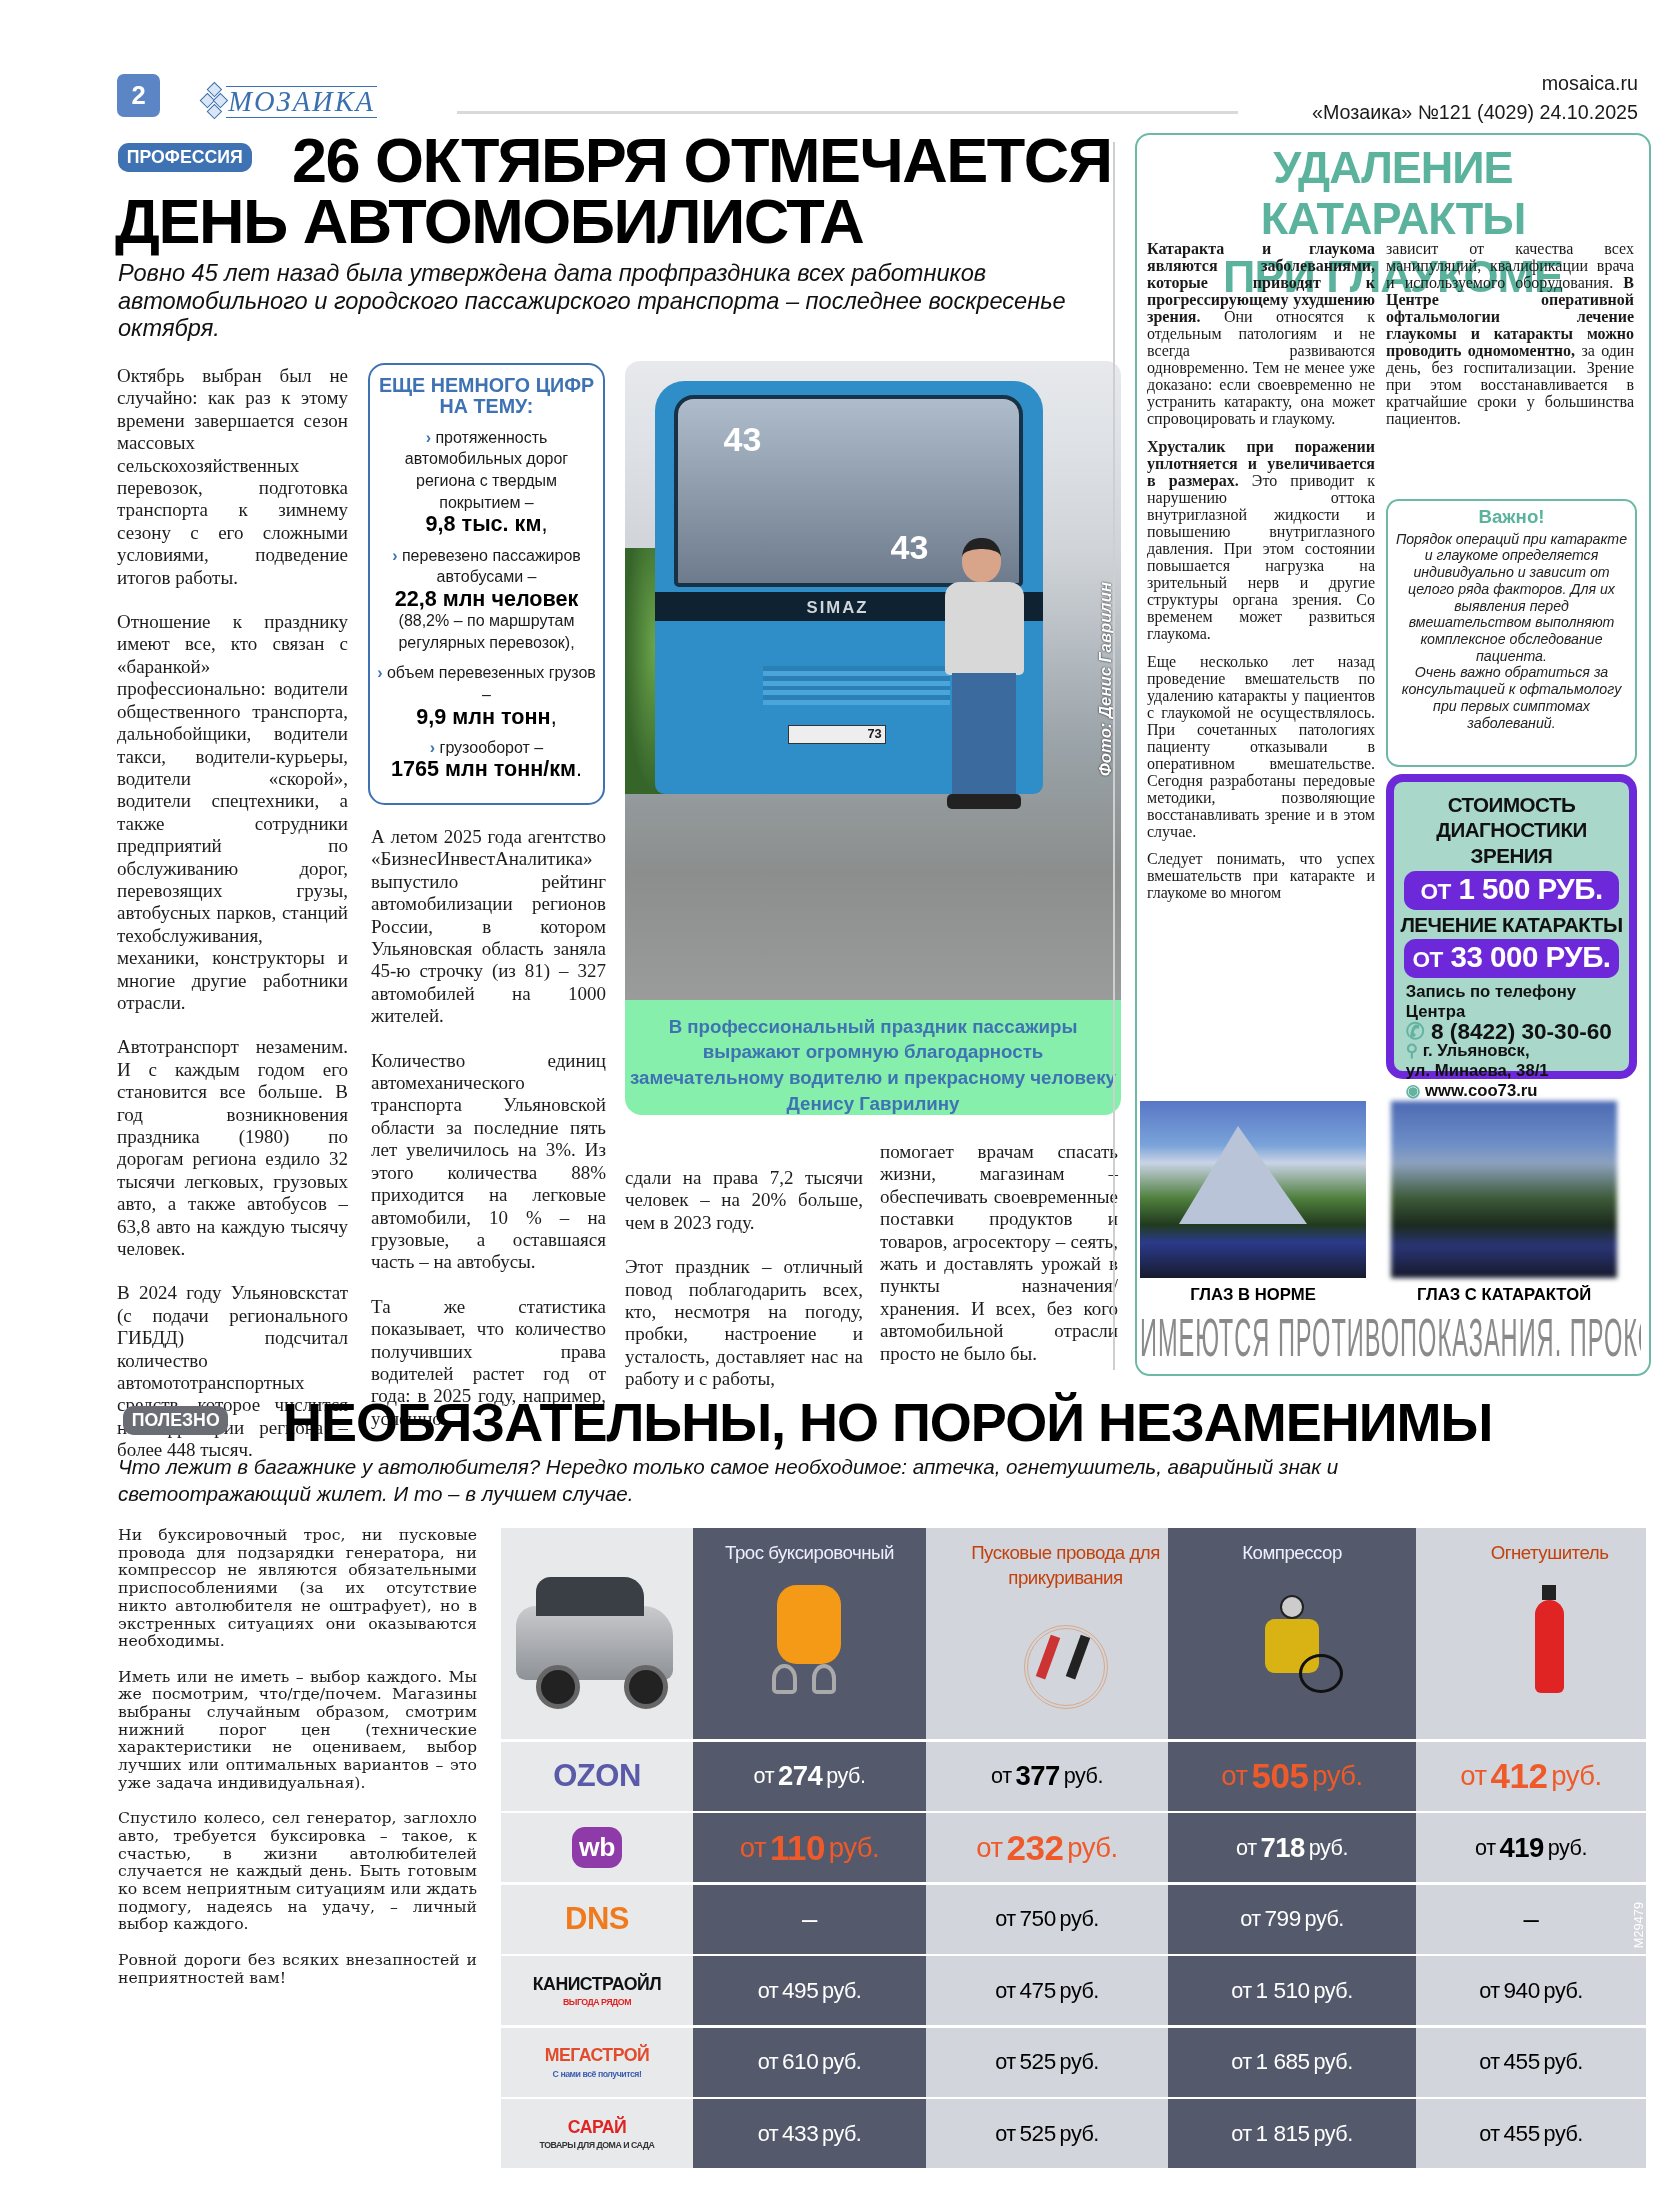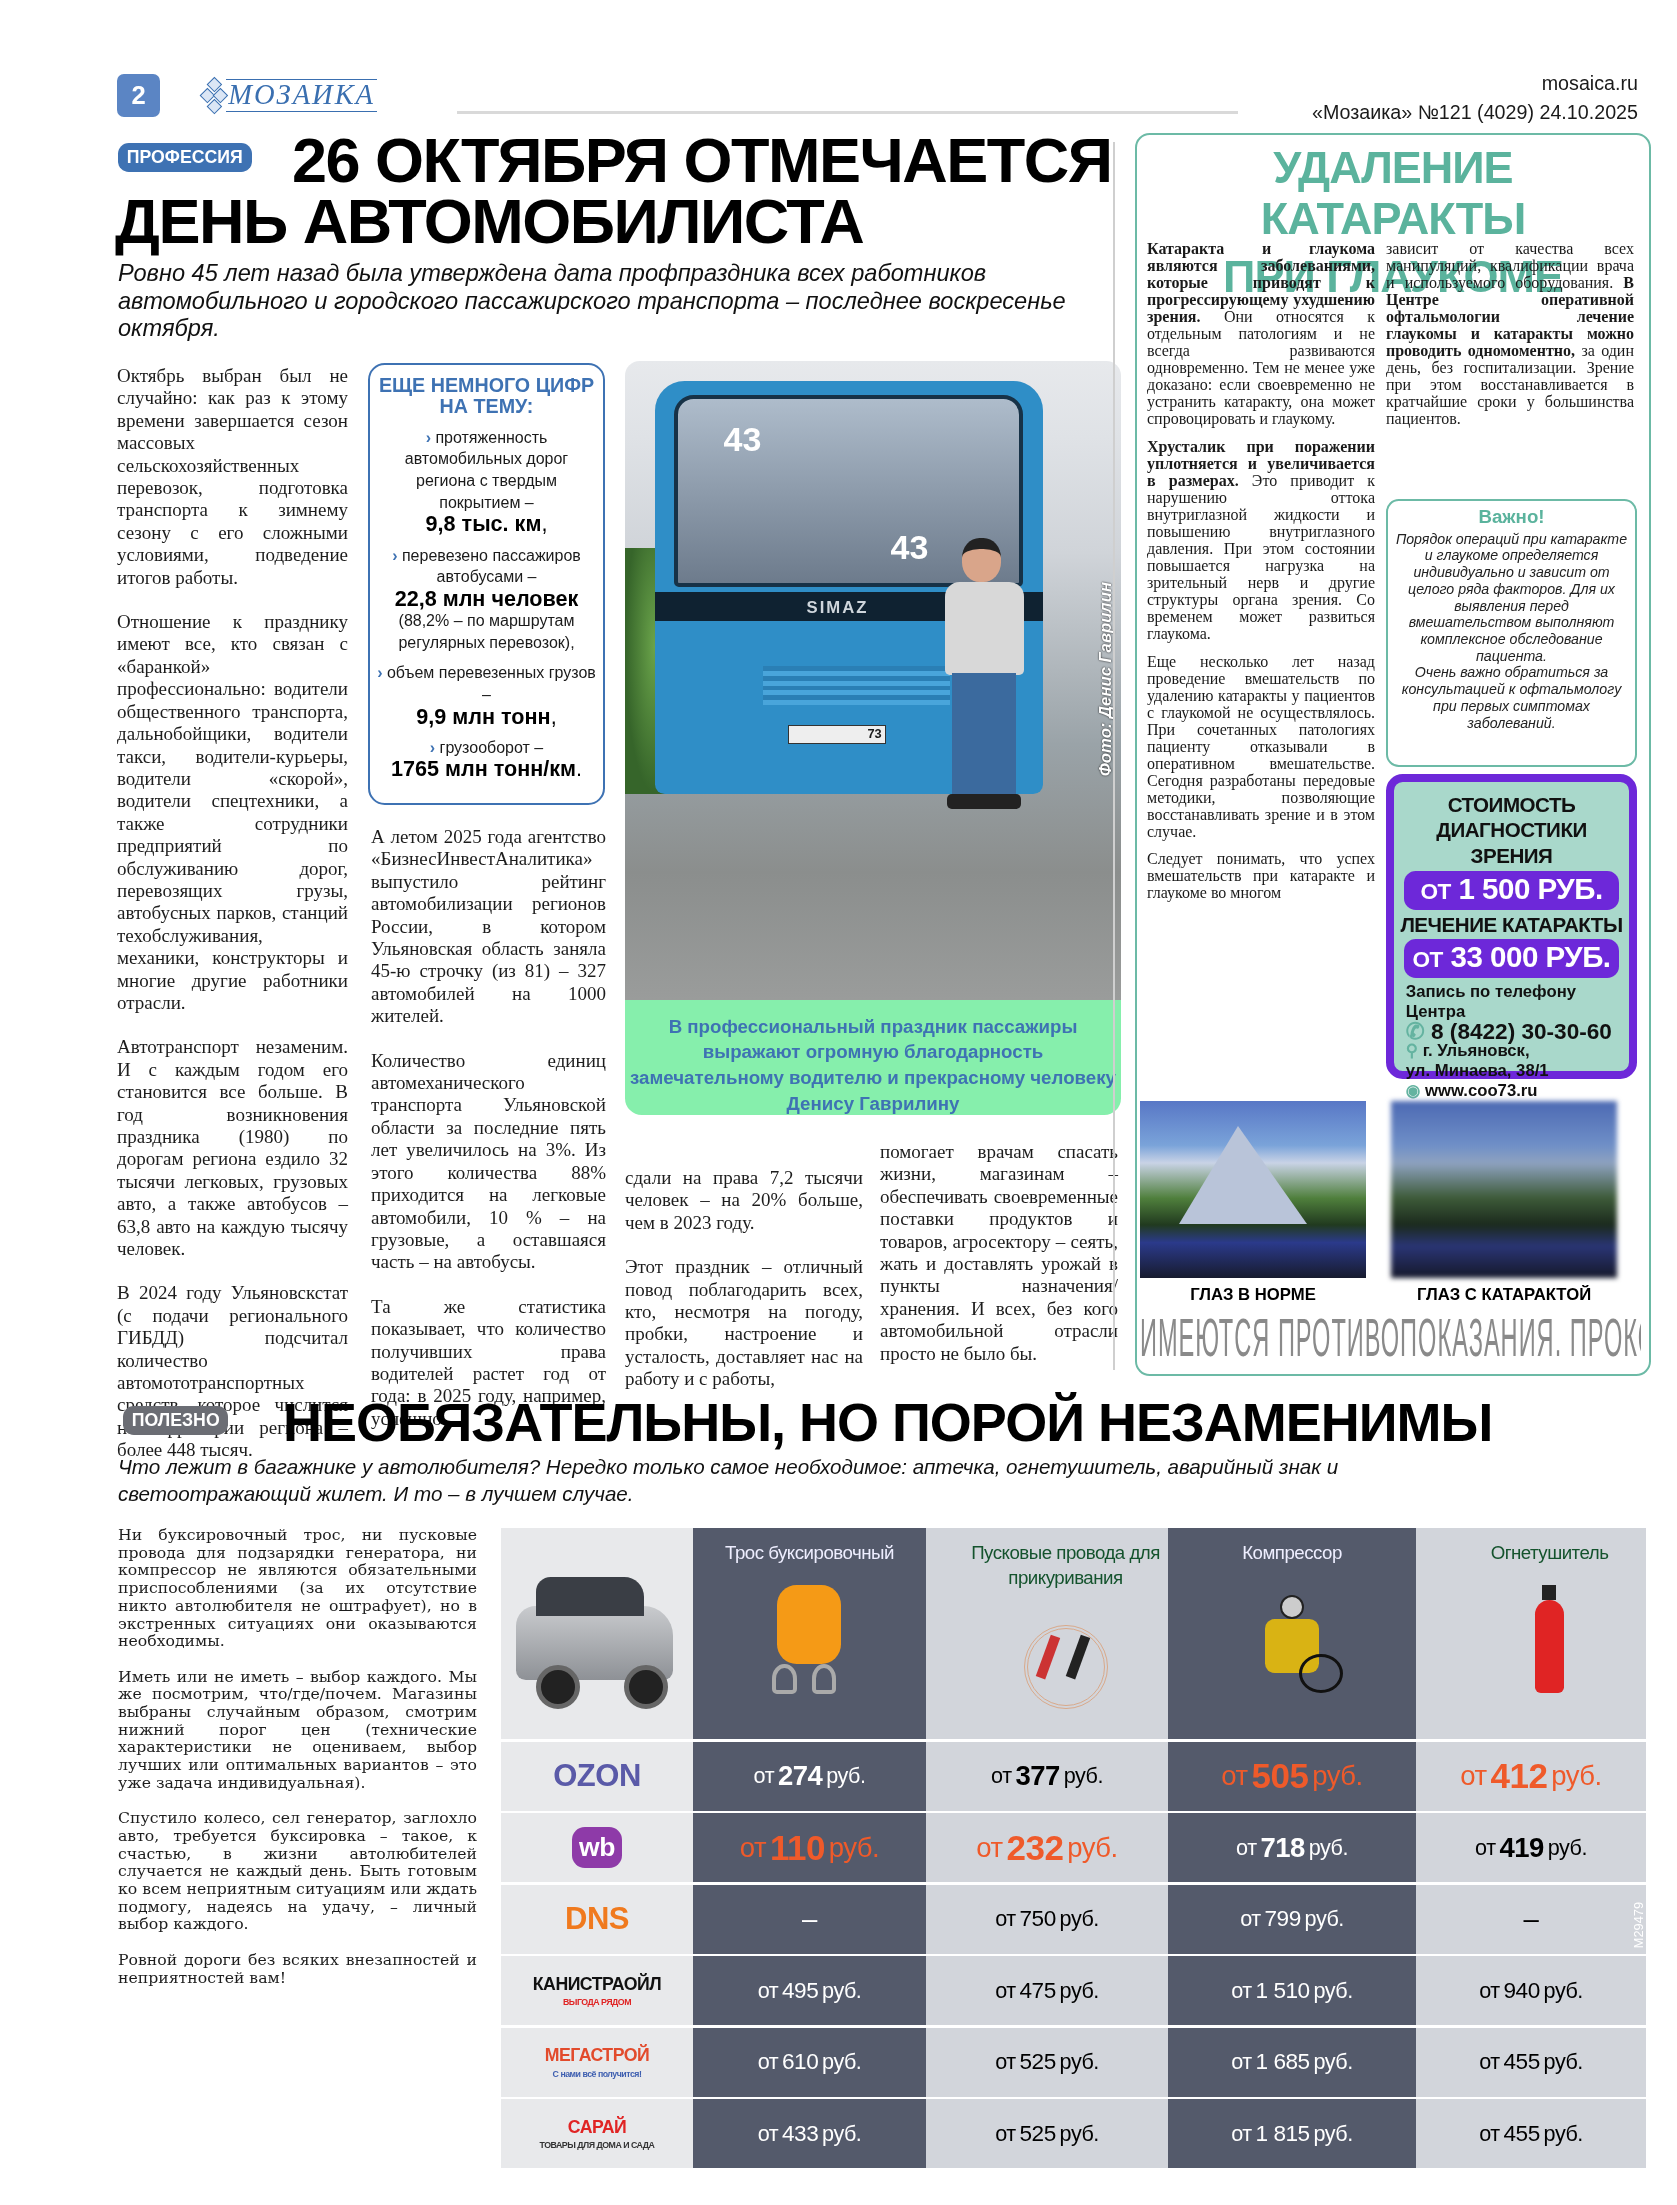--- a/index.html
+++ b/index.html
@@ -2,21 +2,21 @@
 <html style="font-size:7.9px"><head>
 <meta charset="utf-8">
 <style>
   * { box-sizing: border-box; margin: 0; padding: 0; }
   html, body { width: 1677px; height: 2205px; background: #fff; overflow: hidden; }
   body { position: relative; font-family: "DejaVu Serif", serif; color: #1a1a1a; }
   .abs { position: absolute; }
 
   
   .page-num { left: 117px; top: 74px; width: 43px; height: 43px; background: #5b85c4; border-radius: 6.9px; color: #fff; font: bold 25.6px "Liberation Sans", sans-serif; display: flex; align-items: center; justify-content: center; }
-  .logo { left: 200px; top: 79px; width: 177px; height: 39px; display: flex; align-items: flex-start; gap: 11px; color: #3a6fb0; }
+  .logo { left: 200px; top: 79px; width: 177px; height: 39px; display: flex; align-items: flex-end; gap: 11px; color: #3a6fb0; }
   .logo-cubes { width: 29.5px; height: 34px; position: relative; }
   .logo-cubes span { position: absolute; width: 10.8px; height: 10.8px; border: 1.5px solid #3a6fb0; transform: rotate(45deg); background: #dbe6f5; }
   .logo-text { font: italic 28.5px "Liberation Serif", serif; letter-spacing: 2px; border-top: 1.5px solid #3a6fb0; border-bottom: 1.5px solid #3a6fb0; line-height: 1; padding: 1px 2px; }
   .header-rule { left: 457px; top: 111px; width: 781px; height: 2.5px; background: #d9d9d9; }
   .site { right: 39px; top: 69px; font: 19.7px "Liberation Sans", sans-serif; text-align: right; line-height: 28.5px; }
 
   
   .rubric { background: #3e72b3; color: #fff; font: bold 17.7px "Liberation Sans", sans-serif; padding: 3.9px 8.8px; border-radius: 10.8px; }
   .rubric.gray { background: #6b6d74; }
   .h1 { font: bold 63px "Liberation Sans", sans-serif; letter-spacing: -1.5px; color: #000; line-height: 62px; transform-origin: left top; }
@@ -78,21 +78,21 @@
   .lead2 { font: italic 20.6px "Liberation Sans", sans-serif; line-height: 26.5px; color: #111; }
   .body2 { font-family: "DejaVu Serif", serif; font-size: 15.7px; line-height: 17.7px; text-align: justify; color: #1d1d1d; }
   .body2 p { margin-bottom: 17.7px; }
 
   .table { left: 501px; top: 1528px; width: 1145px; height: 607px; display: grid; grid-template-columns: 192px 233px 242px 248px 230px; grid-template-rows: 211px 69px 69px 69px 69px 69px 69px; row-gap: 2.5px; background: #fff; }
   .cell { display: flex; align-items: center; justify-content: center; font: 21.6px "Liberation Sans", sans-serif; letter-spacing: -0.5px; }
   .dark { background: #545a6b; color: #fff; }
   .light { background: #d2d5db; color: #000; }
   .logo-col { background: #e8e9eb; }
   .head-cell { flex-direction: column; justify-content: flex-start; padding-top: 11.8px; font-size: 18.7px; line-height: 25.6px; text-align: center; position: relative; }
-  .head-cell.light { color: #14532d; padding-left: 37px; }
+  .head-cell.light { color: #c2410c; padding-left: 37px; }
   .head-cell.dark { color: #eef; }
   .cell b { font-weight: bold; font-size: 27.5px; margin: 0 3.9px; }
   .cell.hot { color: #ef5a2a; font-size: 27.5px; }
   .cell.hot b { font-size: 35px; }
   .store-logo { font: bold 31px "Liberation Sans", sans-serif; }
   .product-ic { width: 84px; height: 118px; margin-top: 14.7px; position: relative; }
   .car { width: 162px; height: 147px; margin-top: 39px; position: relative; }
   .car .body { position: absolute; left: 0; top: 39px; width: 157px; height: 74px; background: linear-gradient(180deg,#c9cbce,#8e9196); border-radius: 19.7px 29.5px 9.8px 9.8px; }
   .car .win { position: absolute; left: 19.7px; top: 9.8px; width: 108px; height: 39px; background: #3a3e45; border-radius: 14.7px 19.7px 0 0; }
   .car .wheel { position: absolute; top: 98px; width: 44px; height: 44px; border-radius: 50%; background: #222; border: 5.9px solid #666; }

